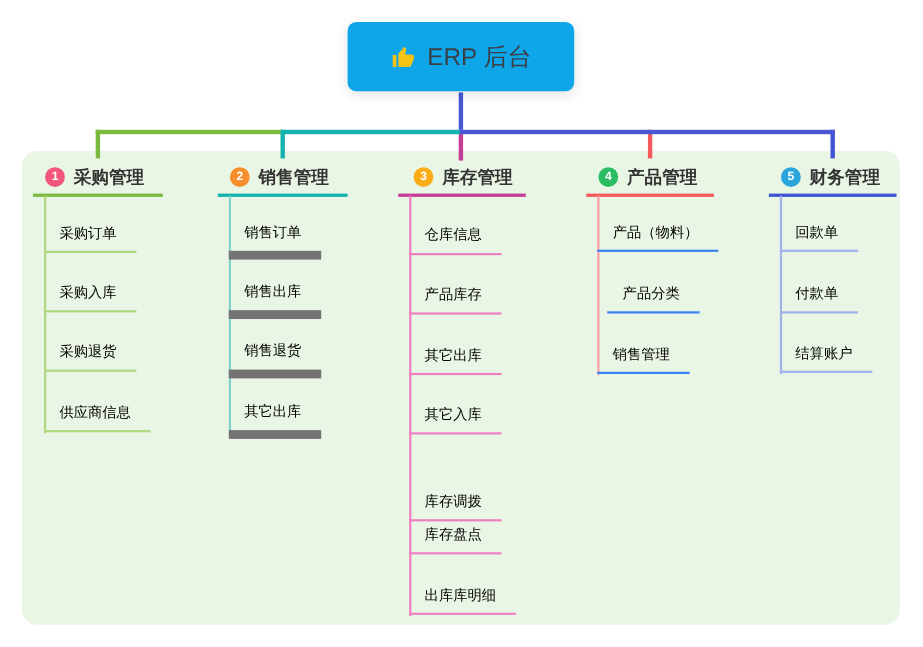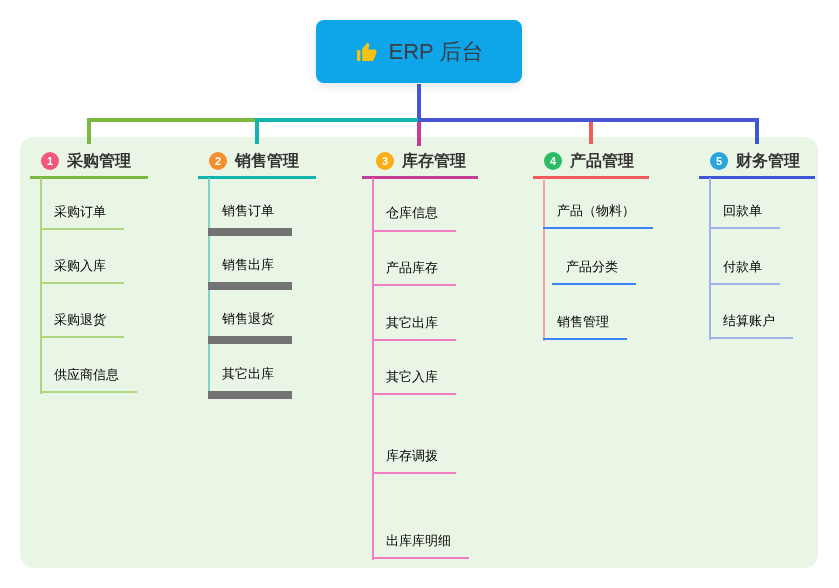--- a/index.html
+++ b/index.html
@@ -117,20 +117,21 @@
     <span class="badge b3">3</span>
     <span>库存管理</span>
   </div>
   <div class="t-underline u3" style="left:362px;width:116px;"></div>
   <div class="trunk k3" style="left:372px;top:178px;height:382px;"></div>
   <div class="child e3" style="left:372px;top:205px;font-family:Liberation Mono, monospace;">仓库信息</div>
   <div class="child e3" style="left:372px;top:259px;">产品库存</div>
   <div class="child e3" style="left:372px;top:314px;">其它出库</div>
   <div class="child e3" style="left:372px;top:368px;">其它入库</div>
   <div class="child e3" style="left:372px;top:423px;margin-top:24px;">库存调拨</div>
+  <div class="child e3" style="left:372px;top:477px;">库存盘点</div>
   <div class="child e3" style="left:372px;top:532px;">出库库明细</div>
 
   <div class="branch-title" style="left:544px;">
     <span class="badge b4">4</span>
     <span>产品管理</span>
   </div>
   <div class="t-underline u4" style="left:533px;width:116px;"></div>
   <div class="trunk k4" style="left:543px;top:178px;height:163px;"></div>
   <div class="child e4" style="left:543px;top:202px;">产品（物料）</div>
   <div class="child e4" style="left:552px;top:258px;">产品分类</div>

